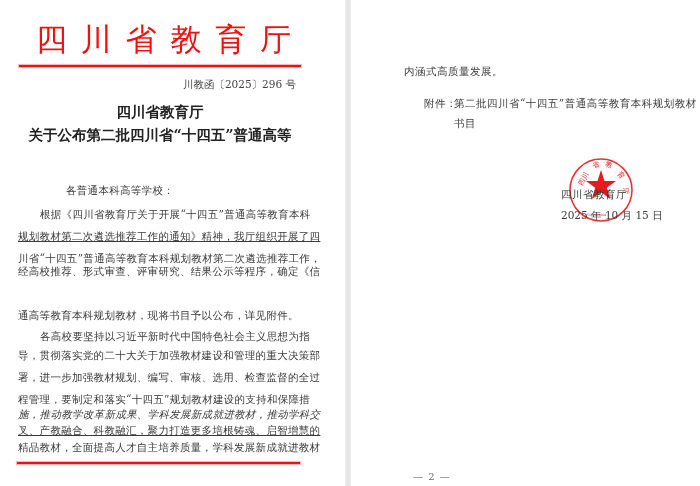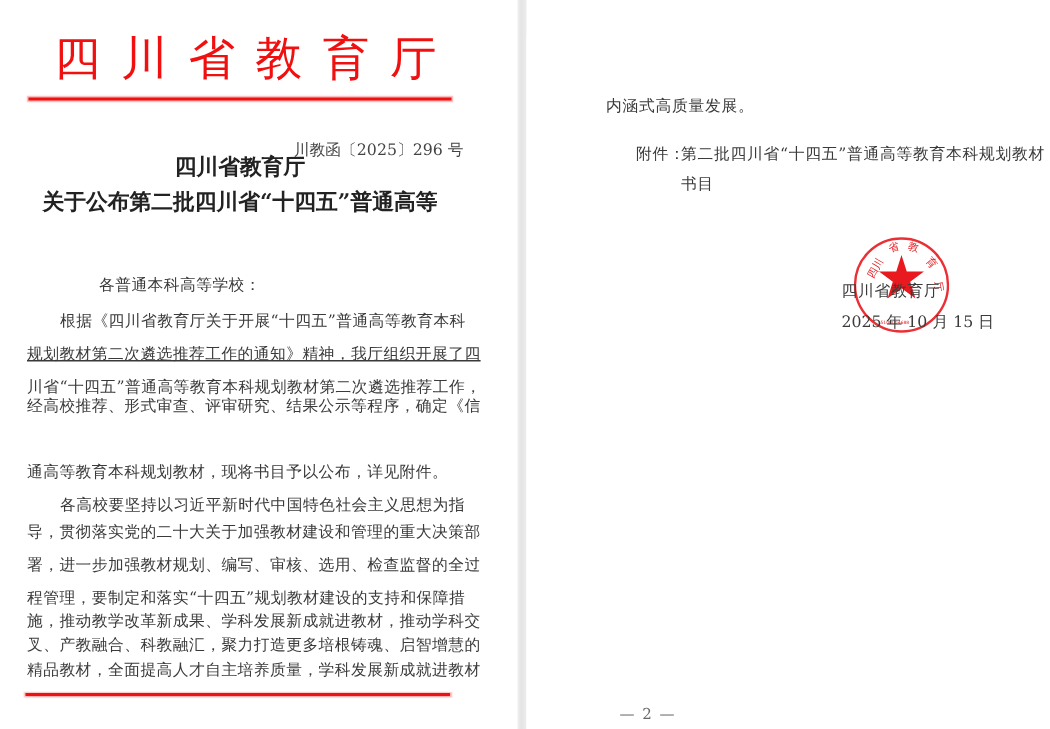--- a/index.html
+++ b/index.html
@@ -22,22 +22,22 @@
     color: #f01010; font-size: 31px; line-height: 34px; font-weight: normal;
     font-family: "DejaVu Serif", serif; letter-spacing: 0;
   }
   .red-rule {
     position: absolute; height: 2px; background: #ee1111;
     box-shadow: 0 0 1px 1px rgba(240,80,80,0.45);
   }
   #rule-top { left: 19px; top: 65px; width: 282px; }
   #rule-bottom { left: 17px; top: 462px; width: 283px; }
   .docno {
-    position: absolute; right: 36px; top: 78px;
-    font-size: 10.5px; color: #444; margin-top: 15px;
+    position: absolute; right: 49px; top: 78px;
+    font-size: 10.5px; color: #444;
   }
   .title {
     position: absolute; left: 0; width: 320px; text-align: center;
     font-weight: bold; font-size: 14.5px; color: #222; line-height: 22px;
     font-family: "DejaVu Serif", serif;
   }
   #title-1 { top: 101px; }
   #title-2 { top: 124px; }
   #title-3 { top: 147px; }
   .body-line {
@@ -80,26 +80,26 @@
   <div id="title-1" class="title">四川省教育厅</div>
   <div id="title-2" class="title">关于公布第二批四川省“十四五”普通高等</div>
 
   <div class="body-line short" style="top:183px;margin-left:48px;">各普通本科高等学校：</div>
 
   <div class="body-line indent" style="top:207px;">根据《四川省教育厅关于开展“十四五”普通高等教育本科</div>
   <div class="body-line" style="top:229px;text-decoration:underline;">规划教材第二次遴选推荐工作的通知》精神，我厅组织开展了四</div>
   <div class="body-line" style="top:251px;">川省“十四五”普通高等教育本科规划教材第二次遴选推荐工作，</div>
   <div class="body-line" style="top:264px;">经高校推荐、形式审查、评审研究、结果公示等程序，确定《信</div>
   <div class="body-line short" style="top:308px;">通高等教育本科规划教材，现将书目予以公布，详见附件。</div>
-  <div class="body-line indent" style="top:330px;">各高校要坚持以习近平新时代中国特色社会主义思想为指</div>
+  <div class="body-line indent" style="top:330px;font-family:Liberation Serif, serif;">各高校要坚持以习近平新时代中国特色社会主义思想为指</div>
   <div class="body-line" style="top:348px;">导，贯彻落实党的二十大关于加强教材建设和管理的重大决策部</div>
   <div class="body-line" style="top:370px;">署，进一步加强教材规划、编写、审核、选用、检查监督的全过</div>
   <div class="body-line" style="top:392px;">程管理，要制定和落实“十四五”规划教材建设的支持和保障措</div>
-  <div class="body-line" style="top:407px;">施，推动教学改革新成果、学科发展新成就进教材，推动学科交</div>
-  <div class="body-line" style="top:423px;">叉、产教融合、科教融汇，聚力打造更多培根铸魂、启智增慧的</div>
+  <div class="body-line" style="top:407px;font-style:italic;">施，推动教学改革新成果、学科发展新成就进教材，推动学科交</div>
+  <div class="body-line" style="top:423px;text-decoration:underline;">叉、产教融合、科教融汇，聚力打造更多培根铸魂、启智增慧的</div>
   <div class="body-line" style="top:440px;">精品教材，全面提高人才自主培养质量，学科发展新成就进教材</div>
 
   <div id="rule-bottom" class="red-rule"></div>
 </div>
 
 <div class="divider"></div>
 
 <div id="page-right" class="page">
   <div id="r-line1" class="r-text">内涵式高质量发展。</div>
   <div id="r-attach-label" class="r-text">附件：</div>

